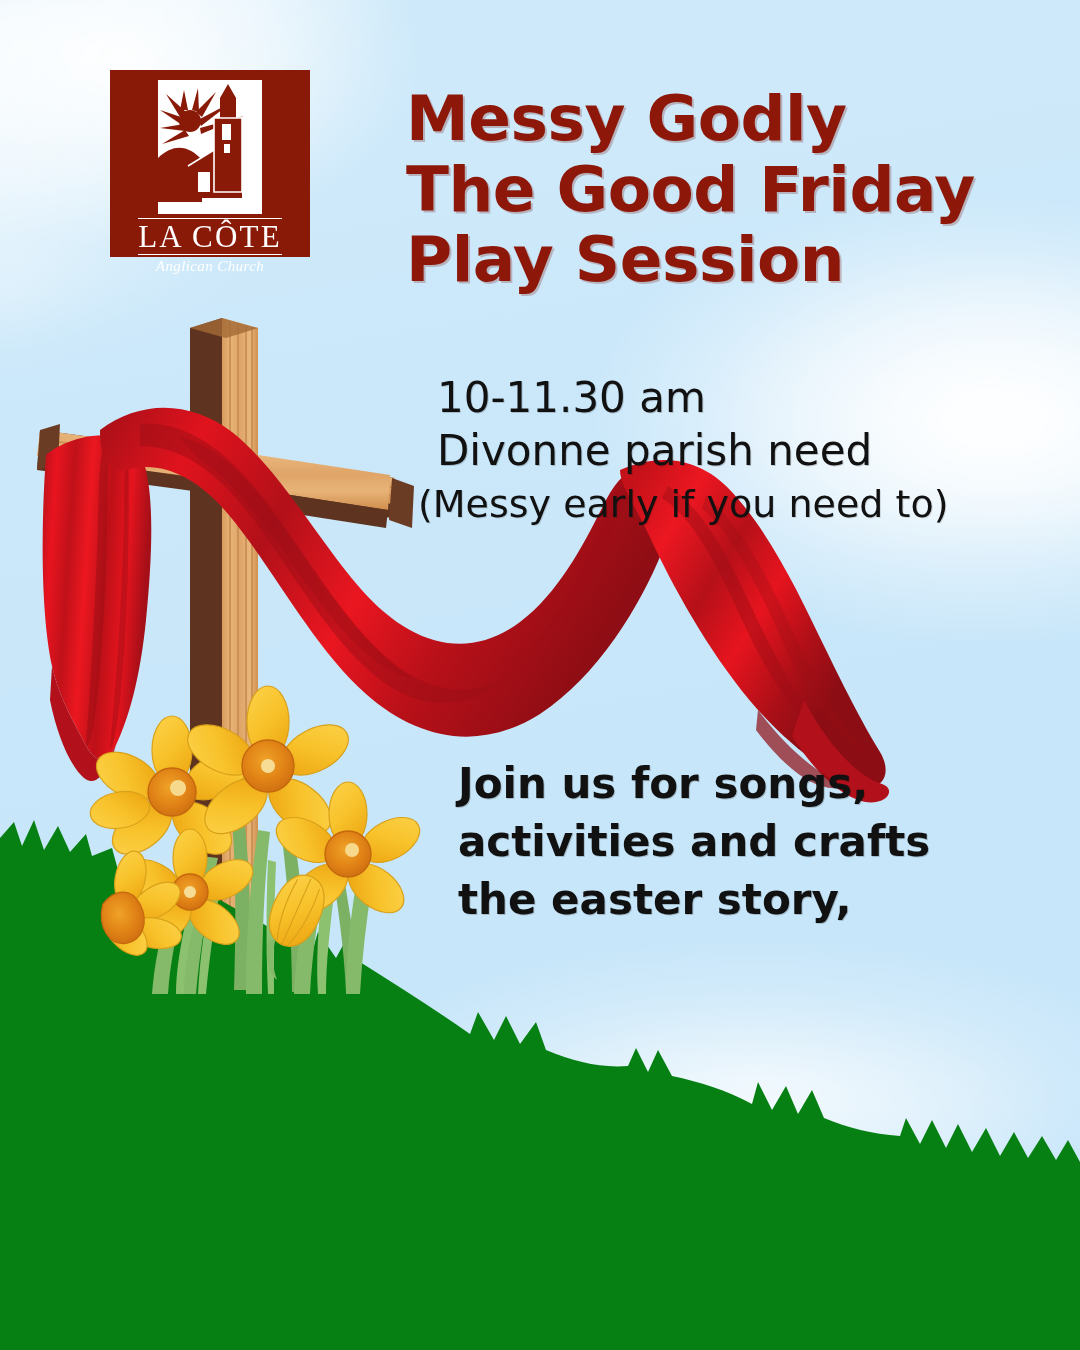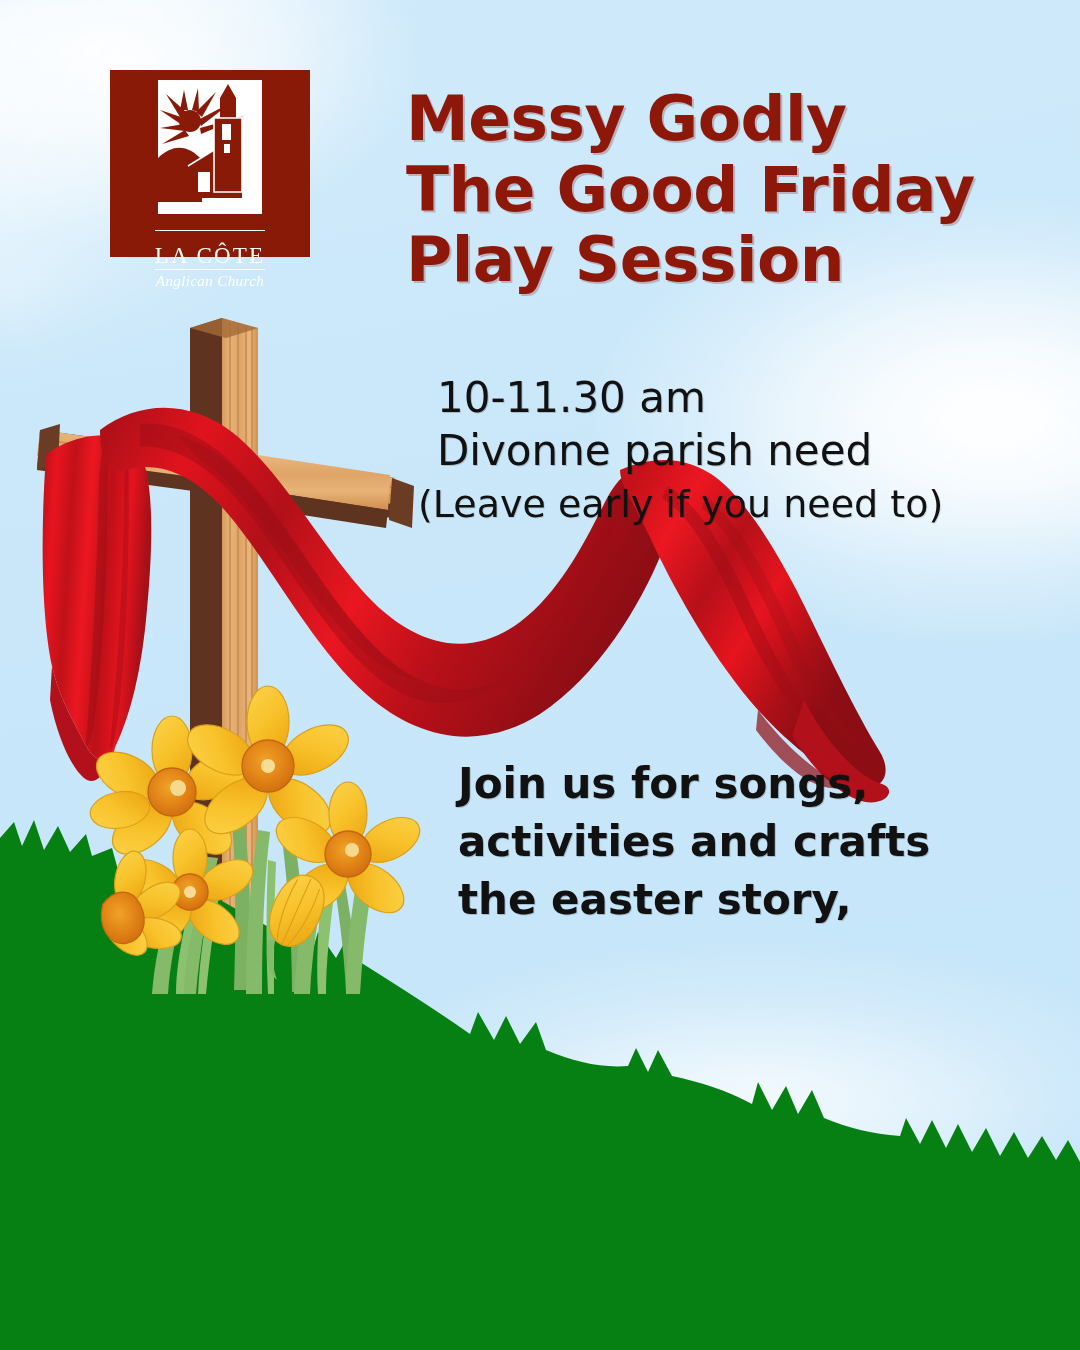--- a/index.html
+++ b/index.html
@@ -42,26 +42,25 @@
   #logo .emblem{
     position:absolute;left:48px;top:10px;width:104px;height:134px;
     background:#ffffff;overflow:hidden;
   }
   #logo .logo-wordmark{
     position:absolute;left:0;right:0;top:148px;text-align:center;
     color:#fff;
   }
   #logo .logo-name{
     font-family:"Liberation Serif","DejaVu Serif",serif;
-    font-size:23px;letter-spacing:2.2px;line-height:1;
+    font-size:31px;letter-spacing:2.2px;line-height:1;
     padding-bottom:2px;
     display:inline-block;
     border-top:1.4px solid #fff;border-bottom:1.4px solid #fff;
-    padding-top:13px;
-    margin-top:12px;
+    padding-top:2px;
   }
   #logo .logo-sub{
     font-family:"Liberation Serif","DejaVu Serif",serif;
     font-style:italic;font-size:15px;letter-spacing:.4px;margin-top:3px;
   }
 
   
   #title{
     position:absolute;left:406px;top:84px;width:640px;
     color:#8d1708;
@@ -390,21 +389,21 @@
 
   <div id="title">
     <div>Messy Godly</div>
     <div>The Good Friday</div>
     <div>Play Session</div>
   </div>
 
   <div id="details">
     <div class="d-line">10-11.30 am</div>
     <div class="d-line">Divonne parish need</div>
-    <div class="d-note">(Leave early if you need to)</div>
+    <div class="d-note">(Messy early if you need to)</div>
   </div>
 
   <div id="invite">
     <div>Join us for songs,</div>
     <div>activities and crafts</div>
     <div>the easter story,</div>
   </div>
 
 </div>
 

